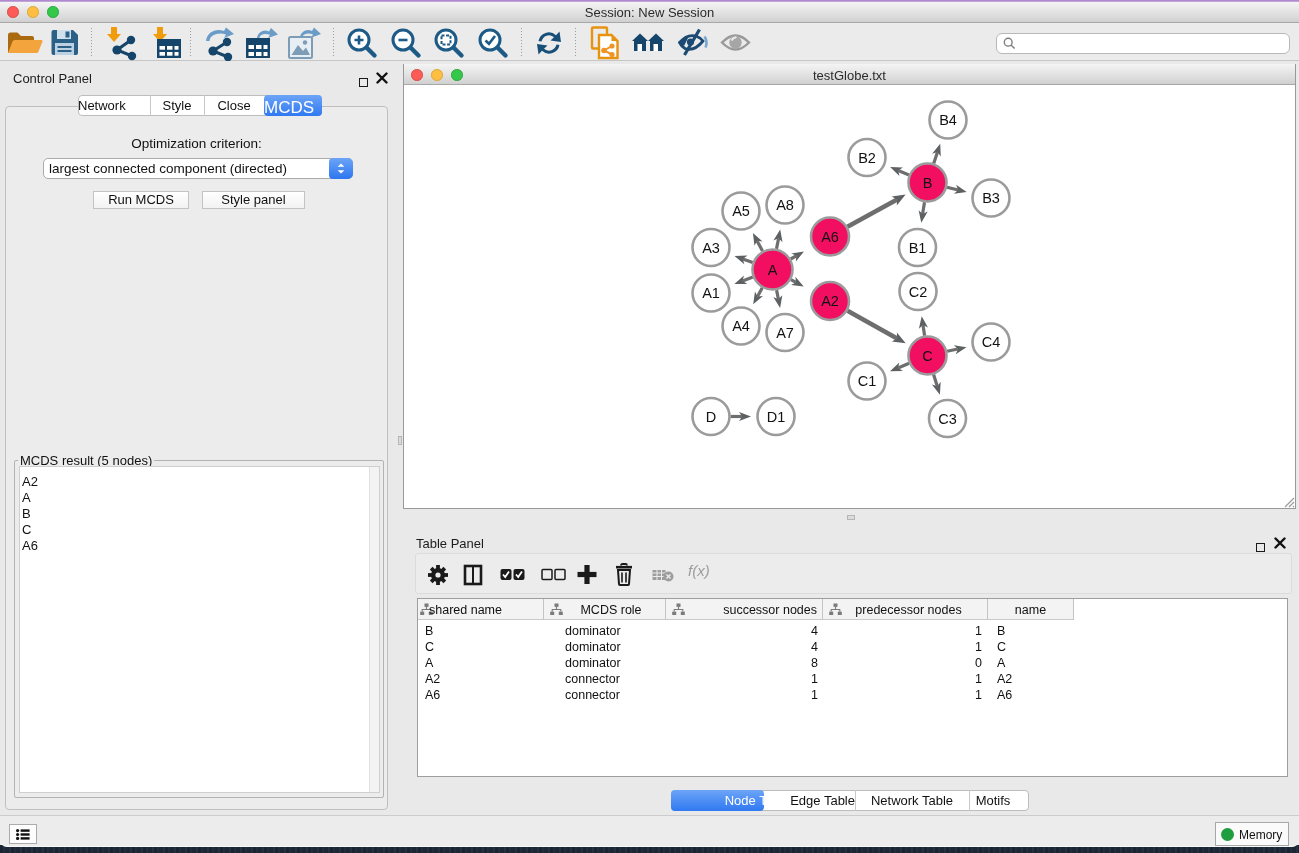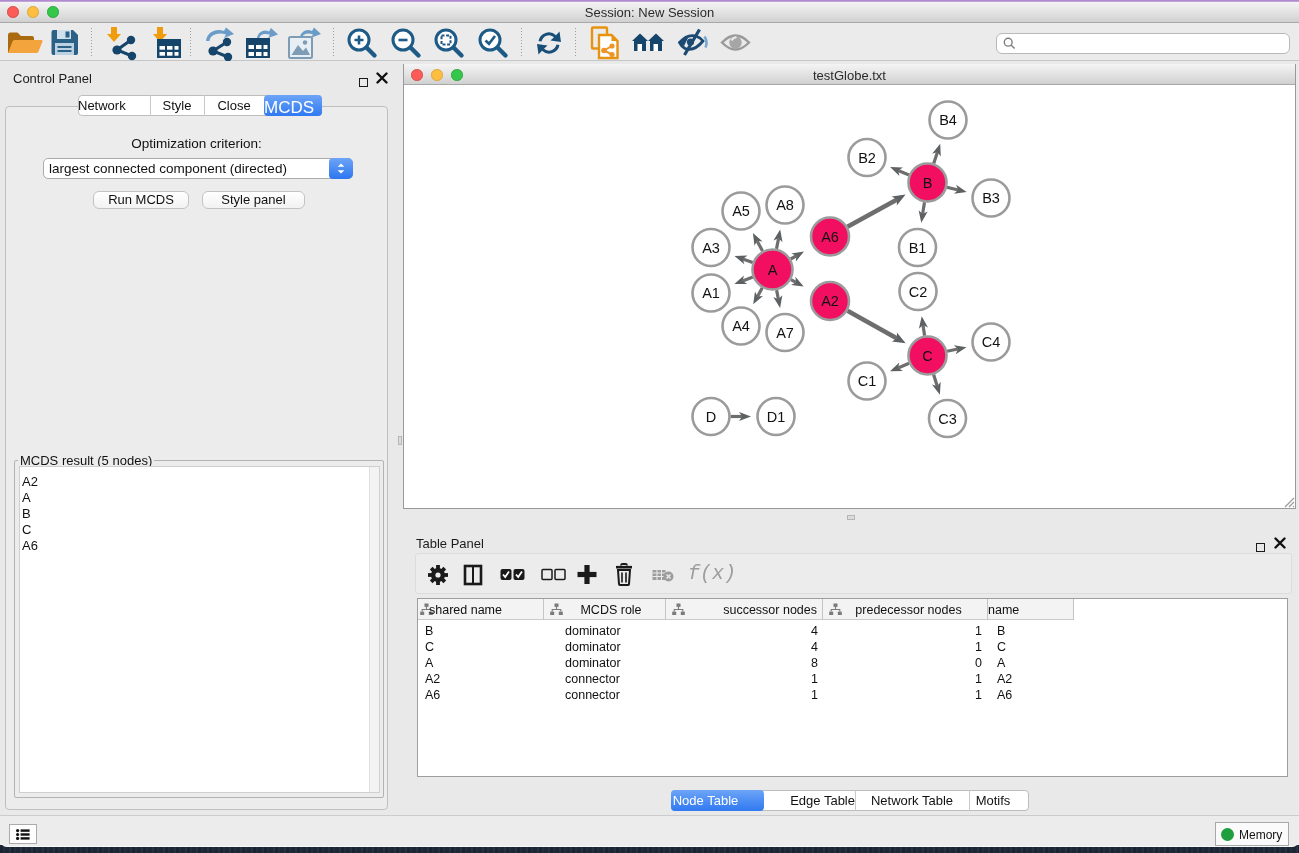--- a/index.html
+++ b/index.html
@@ -5,21 +5,21 @@
 * { margin:0; padding:0; box-sizing:border-box; }
 html,body { width:1299px; height:853px; overflow:hidden; }
 body { font-family:"Liberation Sans", sans-serif; background:#e9e9e9; position:relative; }
 .abs { position:absolute; }
 .tl { width:11.5px; height:11.5px; border-radius:50%; position:absolute; top:6px; }
 .ttl { font-size:13px; color:#2b2b2b; }
 .sep { position:absolute; top:28px; height:30px; width:1px;
   background-image:repeating-linear-gradient(to bottom,#9d9d9d 0 1px,transparent 1px 3px); }
 .paneltitle { font-size:13px; color:#1c1c1c; }
 .winbar { background:linear-gradient(#f4f4f4,#dcdcdc 70%,#d0d0d0); border-bottom:1px solid #a8a8a8; }
-.btn { background:linear-gradient(#ffffff,#f2f2f2); border:1px solid #c3c3c3; border-radius:6px;
+.btn { background:linear-gradient(#ffffff,#f2f2f2); border:1px solid #c3c3c3; border-radius:0;
   font-size:13px; color:#111; text-align:center; }
 .floatic { width:9px; height:9px; border:1.6px solid #1a1a1a; display:inline-block; }
 </style>
 </head>
 <body>
 
 <div class="abs" style="left:0;top:0;width:1299px;height:2.5px;background:linear-gradient(#a77fc9,#d9c8ea)"></div>
 
 <div class="abs winbar" style="left:0;top:2px;width:1299px;height:21px;"></div>
 <div class="tl" style="left:7px;background:#fc5b57;border:0.5px solid #d94c44;top:6px"></div>
@@ -361,21 +361,21 @@
 <g stroke="#ececec" stroke-width="1">
       <line x1="0.5" y1="4" x2="13.5" y2="4"></line>
       <line x1="0.5" y1="7.5" x2="13.5" y2="7.5"></line>
 <line x1="5" y1="1" x2="5" y2="11"></line>
       <line x1="9.5" y1="1" x2="9.5" y2="11"></line>
     </g>
 <circle cx="16.5" cy="7.5" r="5" fill="#9d9d9d"></circle>
 <path d="M14.5 5.5 L18.5 9.5 M18.5 5.5 L14.5 9.5" stroke="#ececec" stroke-width="1.4"></path>
 </svg>
 
-<div class="abs" style="left:688px;top:562px;font-family:Liberation Mono, monospace;font-style:italic;font-size:20px;color:#9d9d9d;">f(x)</div>
+<div class="abs" style="left:688px;top:562px;font-family:Liberation Sans, sans-serif;font-style:italic;font-size:15px;color:#9d9d9d;">f(x)</div>
 
 <div class="abs" style="left:417px;top:598px;width:871px;height:179px;background:#fff;border:1px solid #9e9e9e;"></div>
 <div class="abs" style="left:418px;top:599px;width:656px;height:21px;background:#f3f3f3;border-bottom:1px solid #cacaca;"></div>
 <div class="abs" style="left:543px;top:599px;width:1px;height:21px;background:#c4c4c4"></div>
 <div class="abs" style="left:665px;top:599px;width:1px;height:21px;background:#c4c4c4"></div>
 <div class="abs" style="left:822px;top:599px;width:1px;height:21px;background:#c4c4c4"></div>
 <div class="abs" style="left:987px;top:599px;width:1px;height:21px;background:#c4c4c4"></div>
 <div class="abs" style="left:1073px;top:599px;width:1px;height:21px;background:#c4c4c4"></div>
 
 <svg class="abs" style="left:420px;top:603px" width="13" height="13" viewBox="0 0 13 13">
@@ -408,33 +408,33 @@
       <rect x="0.2" y="8.6" width="4" height="3.4"></rect>
       <rect x="8.8" y="8.6" width="4" height="3.4"></rect>
     </g>
     <path d="M6.5 4 L6.5 6.5 M2.2 8.6 L2.2 6.5 L10.8 6.5 L10.8 8.6" stroke="#7b7b7b" stroke-width="1.1" fill="none"></path>
   </svg>
 
 <div class="abs" style="left:429px;top:603px;width:108px;text-align:left;font-size:12.5px;color:#111">shared name</div>
 <div class="abs" style="left:559px;top:603px;width:104px;text-align:center;font-size:12.5px;color:#111">MCDS role</div>
 <div class="abs" style="left:678px;top:603px;width:139px;text-align:right;font-size:12.5px;color:#111">successor nodes</div>
 <div class="abs" style="left:835px;top:603px;width:147px;text-align:center;font-size:12.5px;color:#111">predecessor nodes</div>
-<div class="abs" style="left:988px;top:603px;width:85px;text-align:left;font-size:12.5px;color:#111">name</div>
+<div class="abs" style="left:988px;top:603px;width:85px;text-align:center;font-size:12.5px;color:#111">name</div>
 
 <div class="abs" style="left:425px;top:623px;font-size:12.5px;color:#111;line-height:16px;">B<br>C<br>A<br>A2<br>A6</div>
 <div class="abs" style="left:565px;top:623px;font-size:12.5px;color:#111;line-height:16px;">dominator<br>dominator<br>dominator<br>connector<br>connector</div>
 <div class="abs" style="left:740px;top:623px;width:78px;text-align:right;font-size:12.5px;color:#111;line-height:16px;">4<br>4<br>8<br>1<br>1</div>
 <div class="abs" style="left:900px;top:623px;width:82px;text-align:right;font-size:12.5px;color:#111;line-height:16px;">1<br>1<br>0<br>1<br>1</div>
 <div class="abs" style="left:997px;top:623px;font-size:12.5px;color:#111;line-height:16px;">B<br>C<br>A<br>A2<br>A6</div>
 
 <div class="abs" style="left:671px;top:790px;width:358px;height:21px;background:#fff;border:1px solid #bdbdbd;border-radius:4px;"></div>
 <div class="abs" style="left:671px;top:790px;width:93px;height:21px;background:linear-gradient(#6ca4f7,#3079f1);border-radius:4px;"></div>
 <div class="abs" style="left:855px;top:790px;width:1px;height:21px;background:#c9c9c9"></div>
 <div class="abs" style="left:969px;top:790px;width:1px;height:21px;background:#c9c9c9"></div>
-<div class="abs" style="left:659px;top:793px;width:93px;text-align:center;font-size:13px;color:#fff">Node Table</div>
+<div class="abs" style="left:711px;top:793px;width:93px;text-align:center;font-size:13px;color:#fff">Node Table</div>
 <div class="abs" style="left:764px;top:793px;width:91px;text-align:right;font-size:13px;color:#111">Edge Table</div>
 <div class="abs" style="left:855px;top:793px;width:114px;text-align:center;font-size:13px;color:#111">Network Table</div>
 <div class="abs" style="left:969px;top:793px;width:48px;text-align:center;font-size:13px;color:#111">Motifs</div>
 
 <div class="abs" style="left:0;top:845px;width:1299px;height:8px;background-image:repeating-linear-gradient(90deg,#1a2330 0 3px,#212c3d 3px 5px,#1c2736 5px 9px,#253143 9px 11px),linear-gradient(90deg,#19212f,#2b2a40);"></div>
 <div class="abs" style="left:0;top:815px;width:1299px;height:33px;background:#ececec;border-top:1px solid #cccccc;border-bottom:1px solid #f8f8f8;border-radius:0 0 7px 7px;height:32px;"></div>
 <div class="abs" style="left:9px;top:824px;width:28px;height:20px;background:#fdfdfd;border:1px solid #ababab;"></div>
 <svg class="abs" style="left:16px;top:829px" width="14" height="11" viewBox="0 0 14 11">
 <circle cx="1.6" cy="1.6" r="1.6" fill="#111"></circle>
     <circle cx="1.6" cy="5.5" r="1.6" fill="#111"></circle>

